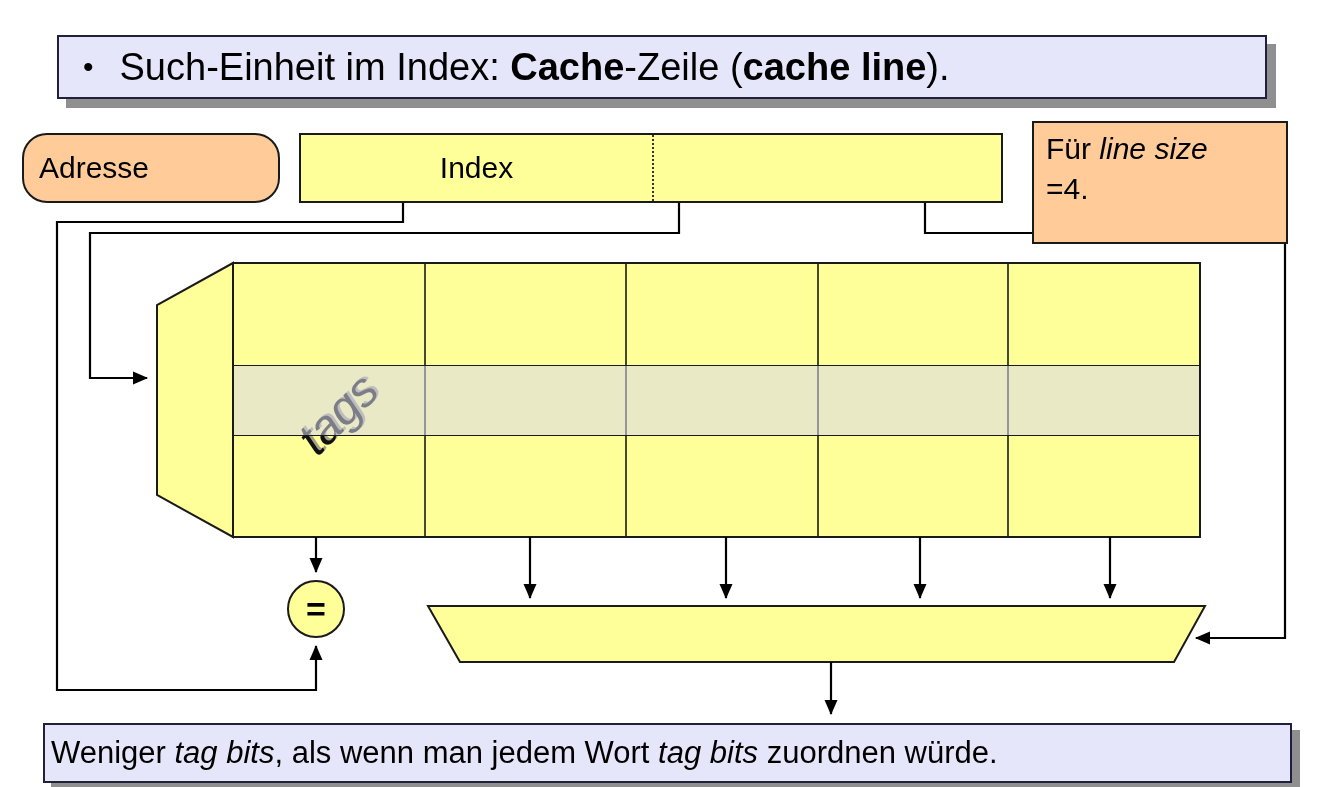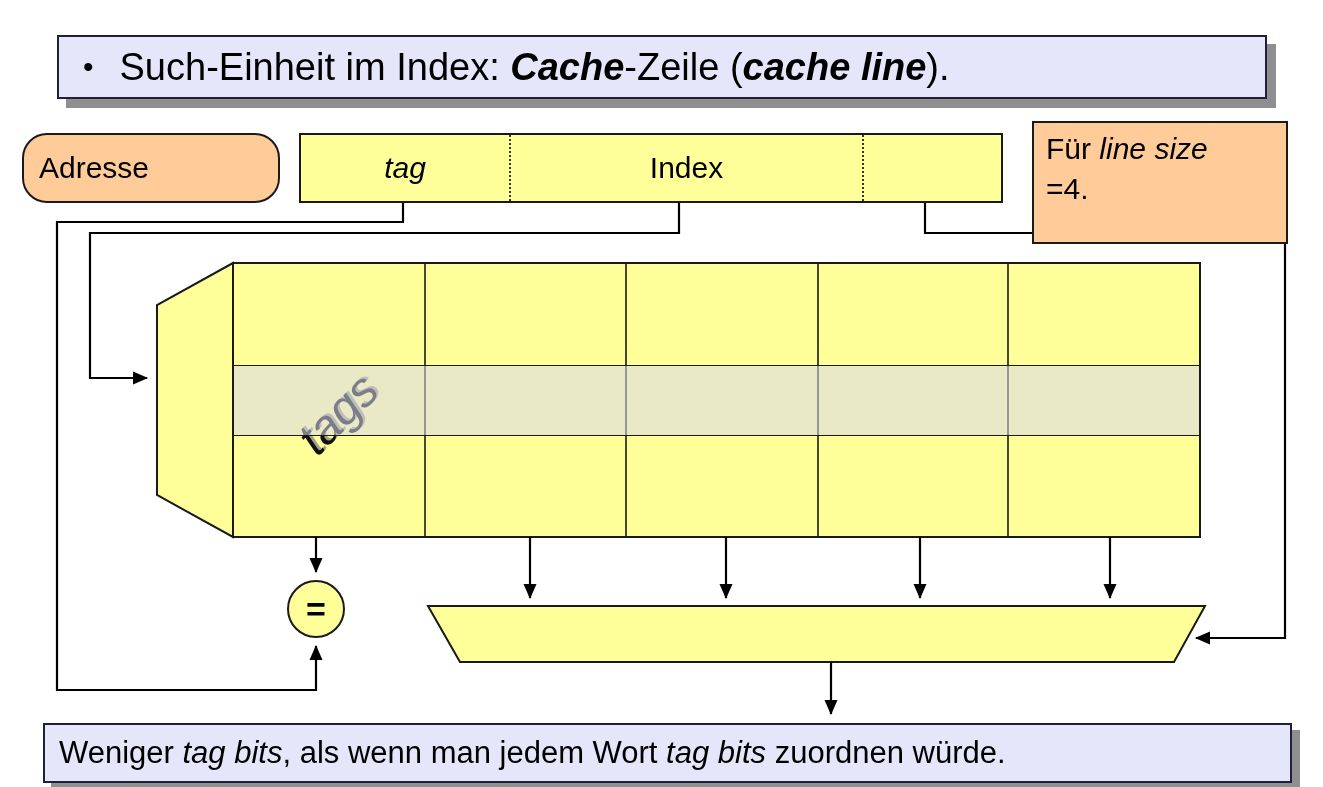--- a/index.html
+++ b/index.html
@@ -4,34 +4,34 @@
 <style>
   html,body{margin:0;padding:0;background:#fff;}
   #canvas{
     position:relative;width:1323px;height:787px;background:#ffffff;overflow:hidden;
     font-family:"Liberation Sans", sans-serif;color:#000;
   }
   #diagram-svg{position:absolute;left:0;top:0;width:1323px;height:787px;z-index:1;}
   .abs{position:absolute;box-sizing:border-box;}
   .i{font-style:italic;}
   .b{font-weight:normal;}
-  .bi{font-weight:bold;font-style:italic;}
+  .bi{font-weight:bold;}
 
   .panel{
     background:#e6e6fa;border:2px solid #20203a;
     display:flex;align-items:center;
   }
   #title-box{
     left:57px;top:35px;width:1210px;height:64px;z-index:5;
     box-shadow:9px 9px 0 #8f8f8f;font-size:38px;padding-left:20px;
   }
   #title-box .bullet{font-size:30px;margin:0 26px 0 4px;}
   #footer-box{
     left:43px;top:723px;width:1249px;height:60px;z-index:5;
-    box-shadow:8px 7px 0 #8f8f8f;font-size:31px;padding-left:14px;
+    box-shadow:8px 7px 0 #8f8f8f;font-size:31px;padding-left:6px;
   }
   .orange-box{
     background:#ffcc99;border:2px solid #1a1a1a;
   }
   #adresse-box{
     left:22px;top:133px;width:258px;height:70px;z-index:5;
     display:flex;align-items:center;padding-left:15px;font-size:30px;border-radius:25px;
   }
   #fuer-box{
     left:1032px;top:121px;width:256px;height:123px;z-index:5;
@@ -117,23 +117,20 @@
     <span>
       <span>Such-Einheit im Index: </span><span class="bi">Cache</span><span class="b">-Zeile</span><span> (</span><span class="bi">cache line</span><span>).</span>
     </span>
   </div>
 
   <div class="orange-box abs" id="adresse-box">
     <span>Adresse</span>
   </div>
 
   <div class="abs" id="address-field">
-    <div class="seg" id="seg-tag">
-      <span class="i">tag</span>
-    </div>
     <div class="seg" id="seg-index">
       <span>Index</span>
     </div>
     <div class="seg" id="seg-offset"></div>
   </div>
 
   <div class="orange-box abs" id="fuer-box">
     <div><span>Für </span><span class="i">line size</span></div>
     <div>=4.</div>
   </div>

